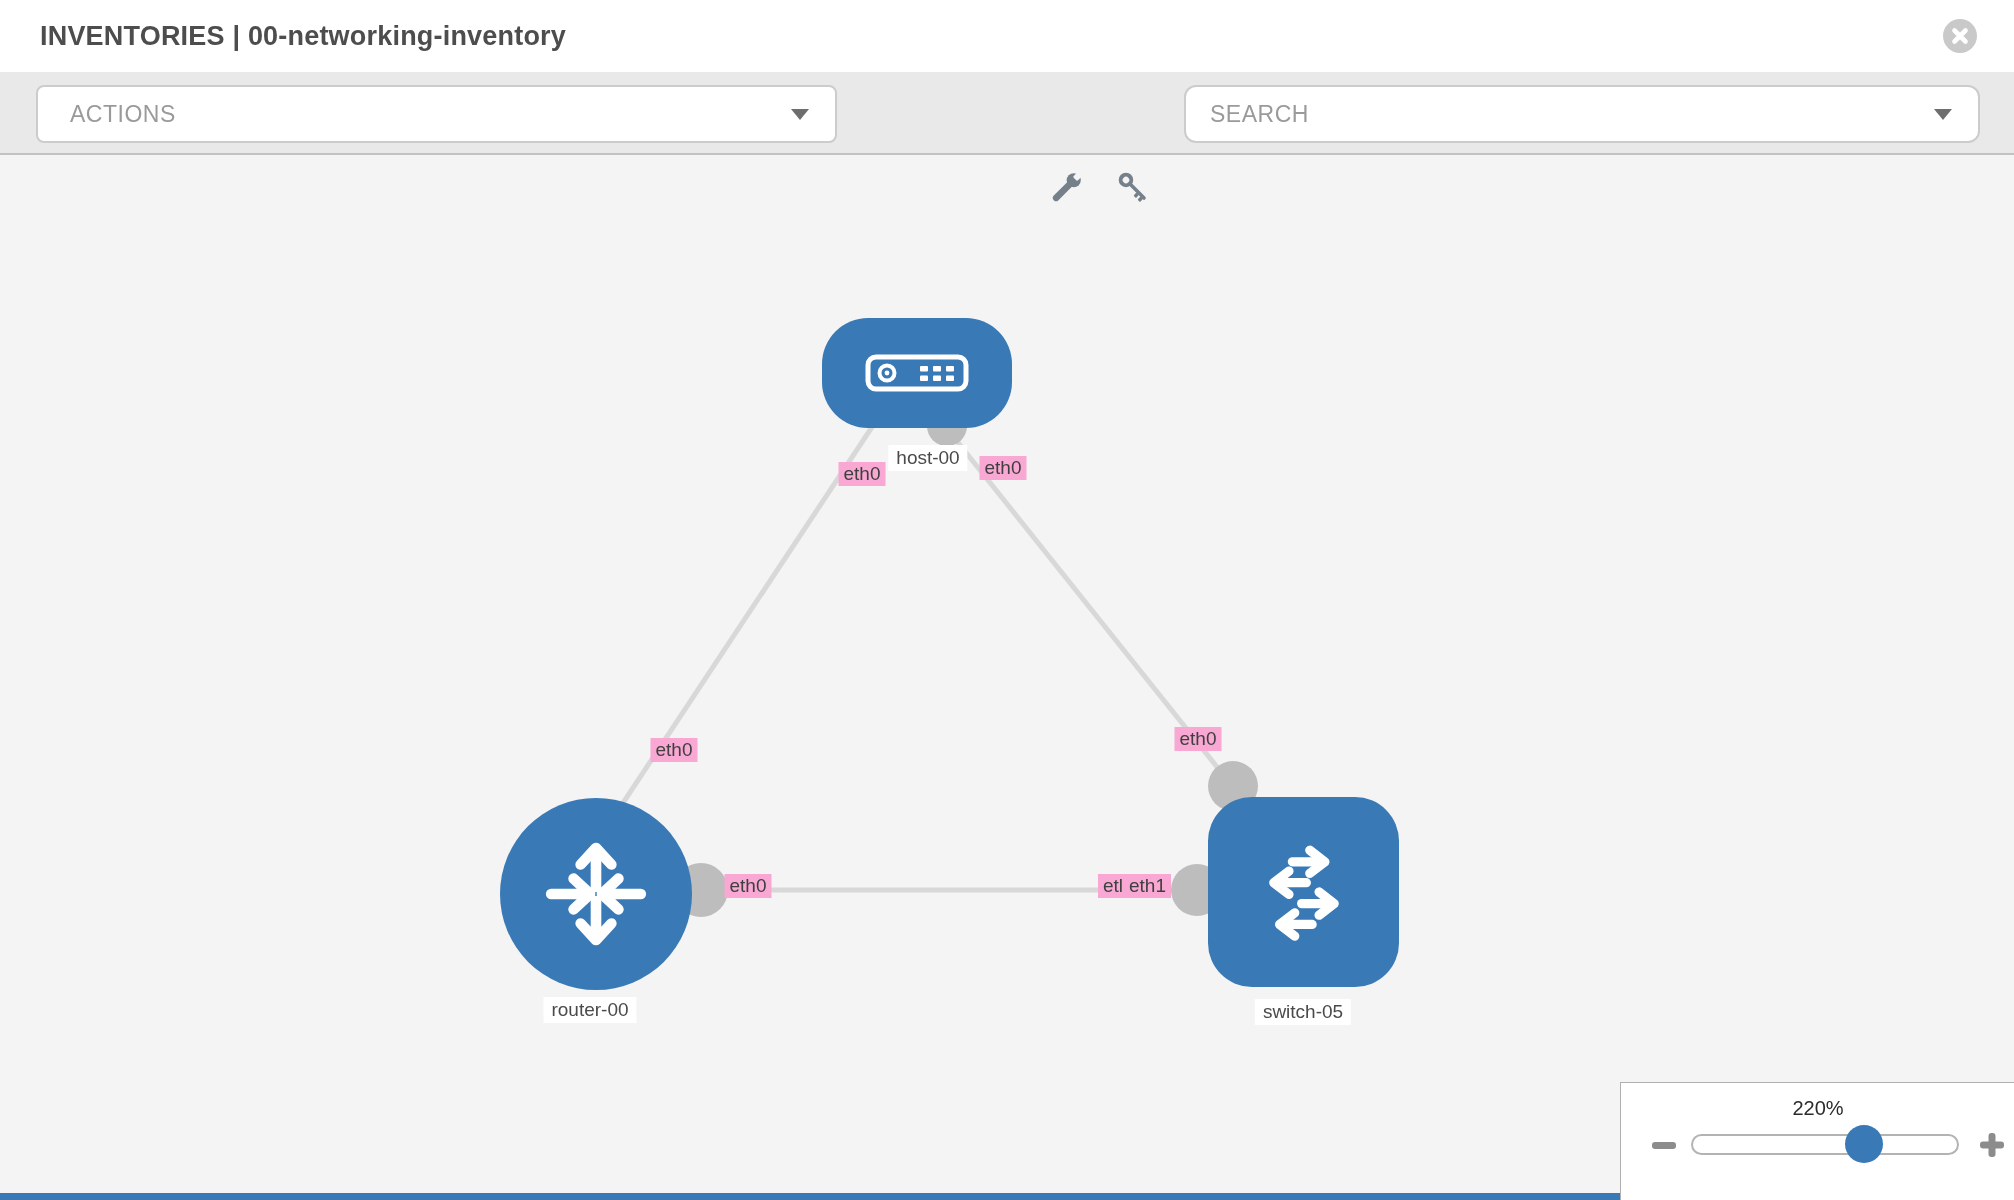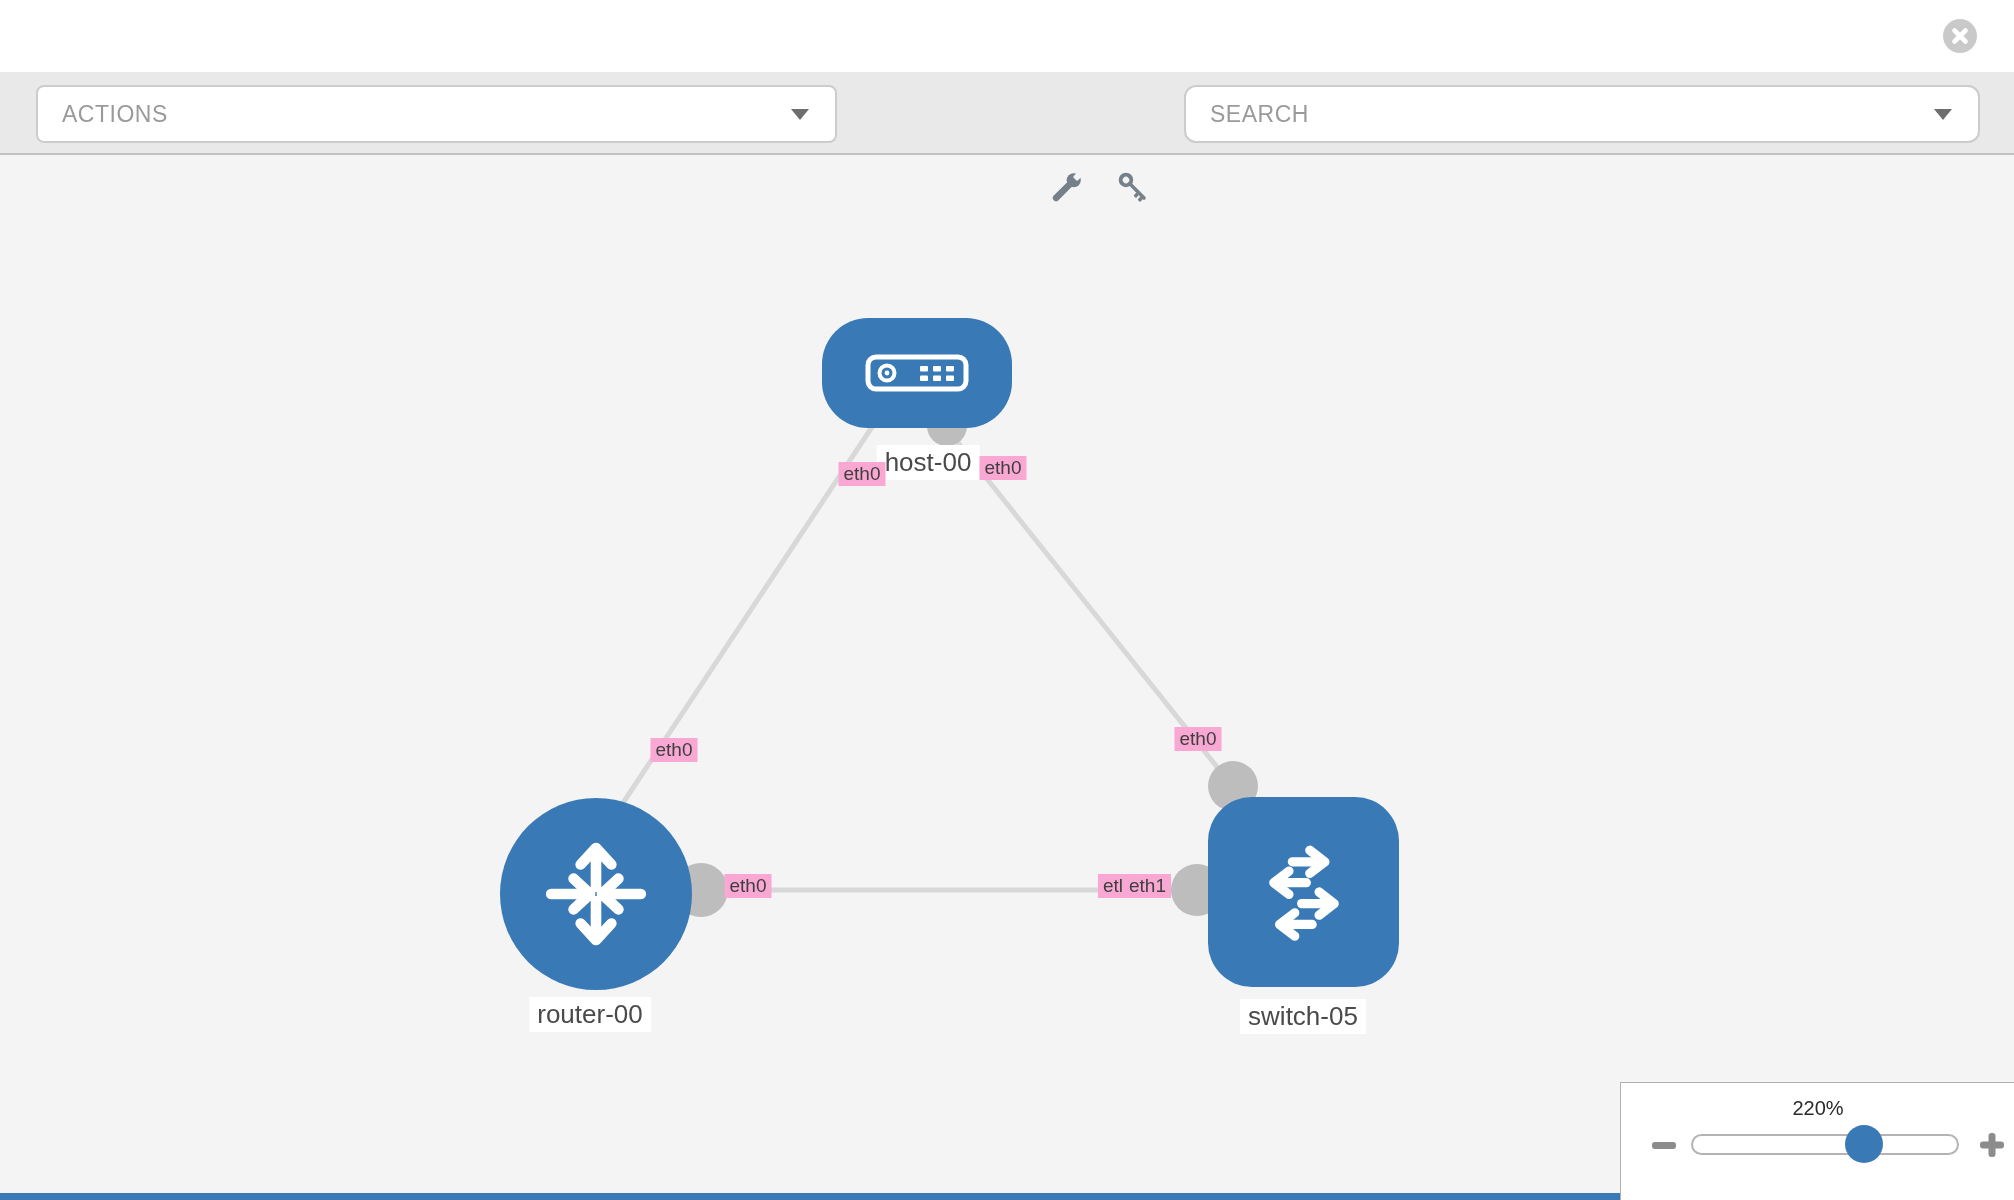--- a/index.html
+++ b/index.html
@@ -41,21 +41,21 @@
   .topology-svg{position:absolute;top:0;left:0;width:2014px;height:1200px;}
   .node{
     position:absolute;background:#3879b6;display:flex;align-items:center;justify-content:center;
     cursor:pointer;
   }
   .node-host{left:822px;top:318px;width:190px;height:110px;border-radius:46px;}
   .node-router{left:500px;top:798px;width:192px;height:192px;border-radius:50%;}
   .node-switch{left:1208px;top:797px;width:191px;height:190px;border-radius:44px;}
   .node-label{
     position:absolute;transform:translateX(-50%);
-    background:#ffffff;color:#4a4a4a;font-size:26px;padding:2px 8px;white-space:nowrap;
+    background:#ffffff;color:#4a4a4a;font-size:19px;padding:2px 8px;white-space:nowrap;
   }
   .if-label{
     position:absolute;transform:translateX(-50%);
     background:#f9a8d4;color:#3f3f3f;font-size:19px;padding:1px 5px;white-space:nowrap;
   }
   .if-label.raw{transform:none;}
   
   .zoom-panel{
     position:absolute;left:1620px;top:1082px;width:424px;height:150px;
     background:#ffffff;border:1px solid #b0b0b0;box-sizing:border-box;
@@ -143,32 +143,33 @@
 
   <div class="if-label" style="left:862px;top:462px;">eth0</div>
   <div class="if-label" style="left:674px;top:738px;">eth0</div>
   <div class="if-label" style="left:1003px;top:456px;">eth0</div>
   <div class="if-label" style="left:1198px;top:727px;">eth0</div>
   <div class="if-label" style="left:748px;top:874px;">eth0</div>
   <div class="if-label raw" style="left:1098px;top:874px;z-index:1;">etl</div>
   <div class="if-label raw" style="left:1124px;top:874px;z-index:2;">eth1</div>
 
   <div class="header">
+    <div class="page-title">INVENTORIES | 00-networking-inventory</div>
     <div class="close-btn">
       <svg width="18" height="18" viewBox="0 0 18 18">
         <g stroke="#ffffff" stroke-width="4.6" stroke-linecap="round">
           <line x1="3.5" y1="3.5" x2="14.5" y2="14.5"></line>
           <line x1="14.5" y1="3.5" x2="3.5" y2="14.5"></line>
         </g>
       </svg>
     </div>
   </div>
 
   <div class="toolbar">
-    <div class="dropdown" style="left:36px;width:801px;">
+    <div class="dropdown" style="left:36px;width:801px;padding-left:8px;">
       <span class="dd-label">ACTIONS</span>
       <span class="caret"></span>
     </div>
 
     <div class="tool-icon" style="left:1043px;">
       <svg width="44" height="44" viewBox="0 0 100 100">
         <defs>
           <mask id="wrenchMask">
             <rect x="0" y="0" width="100" height="100" fill="#fff"></rect>
             <rect x="43" y="-4" width="14" height="22" rx="3" fill="#000"></rect>

